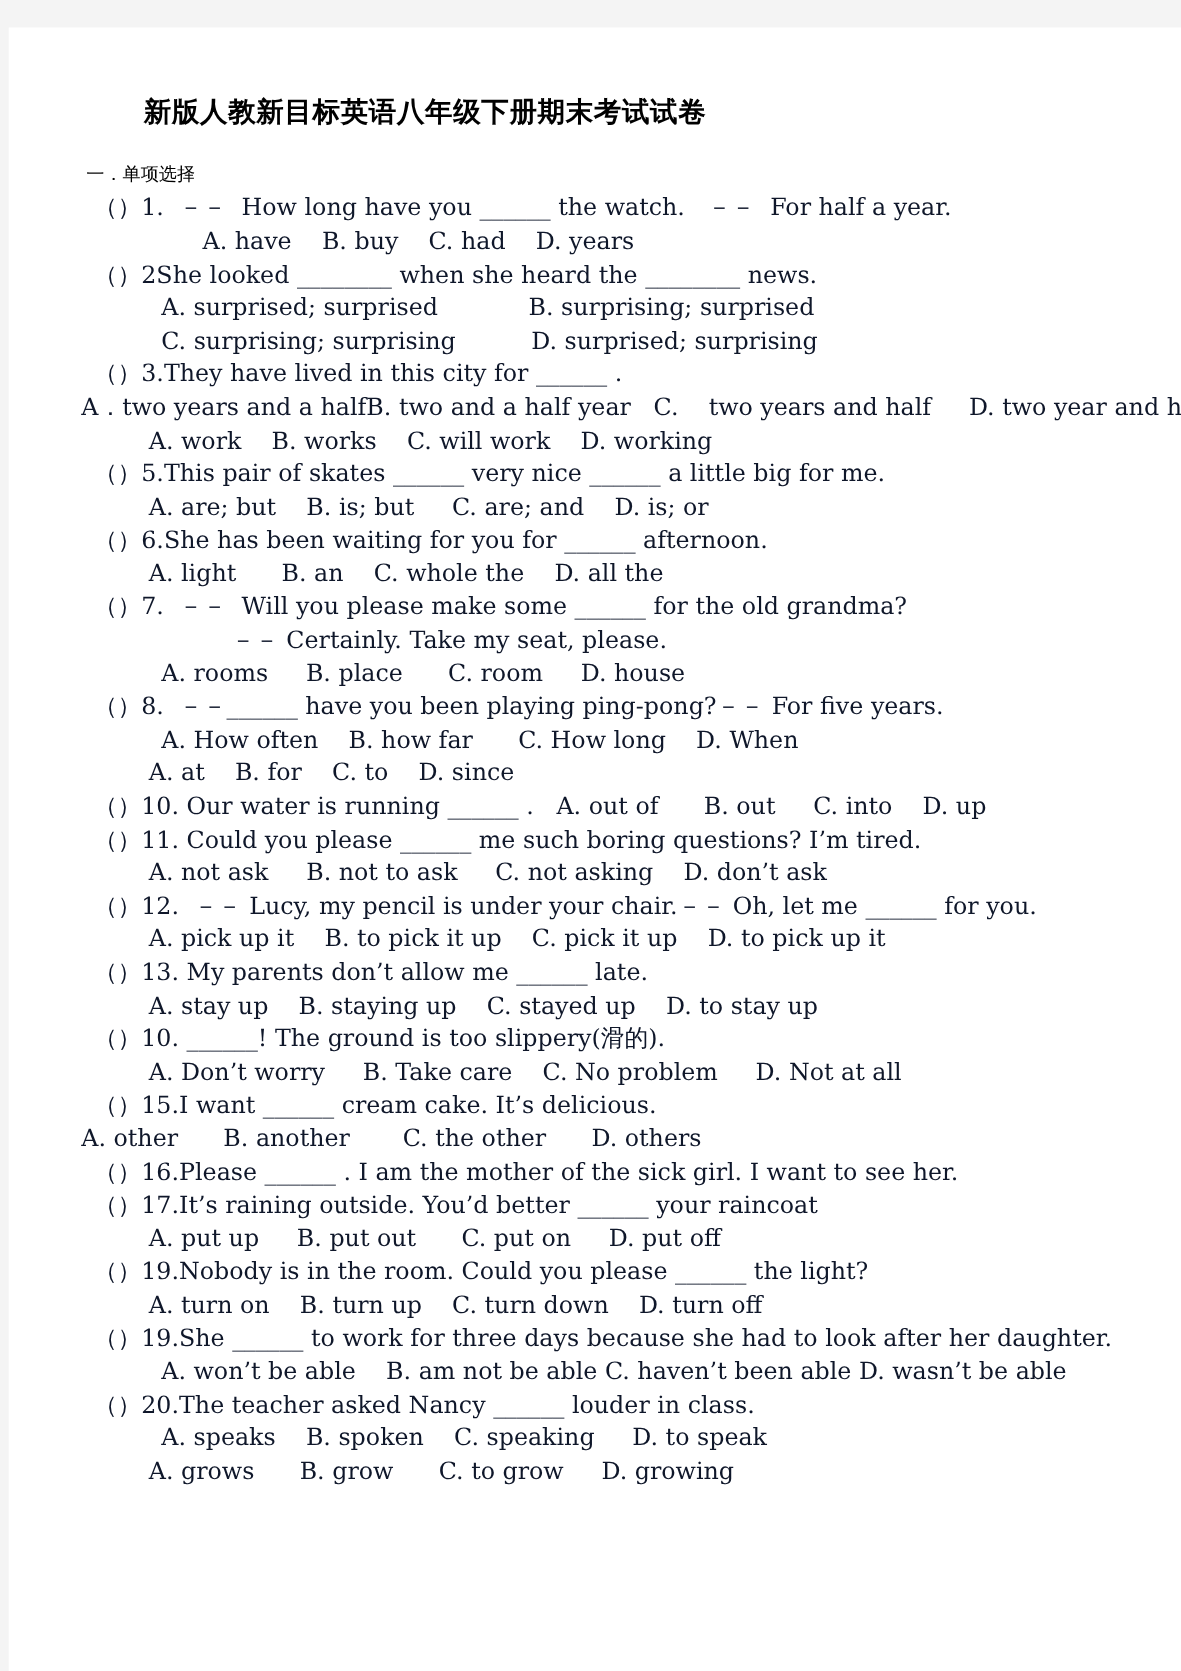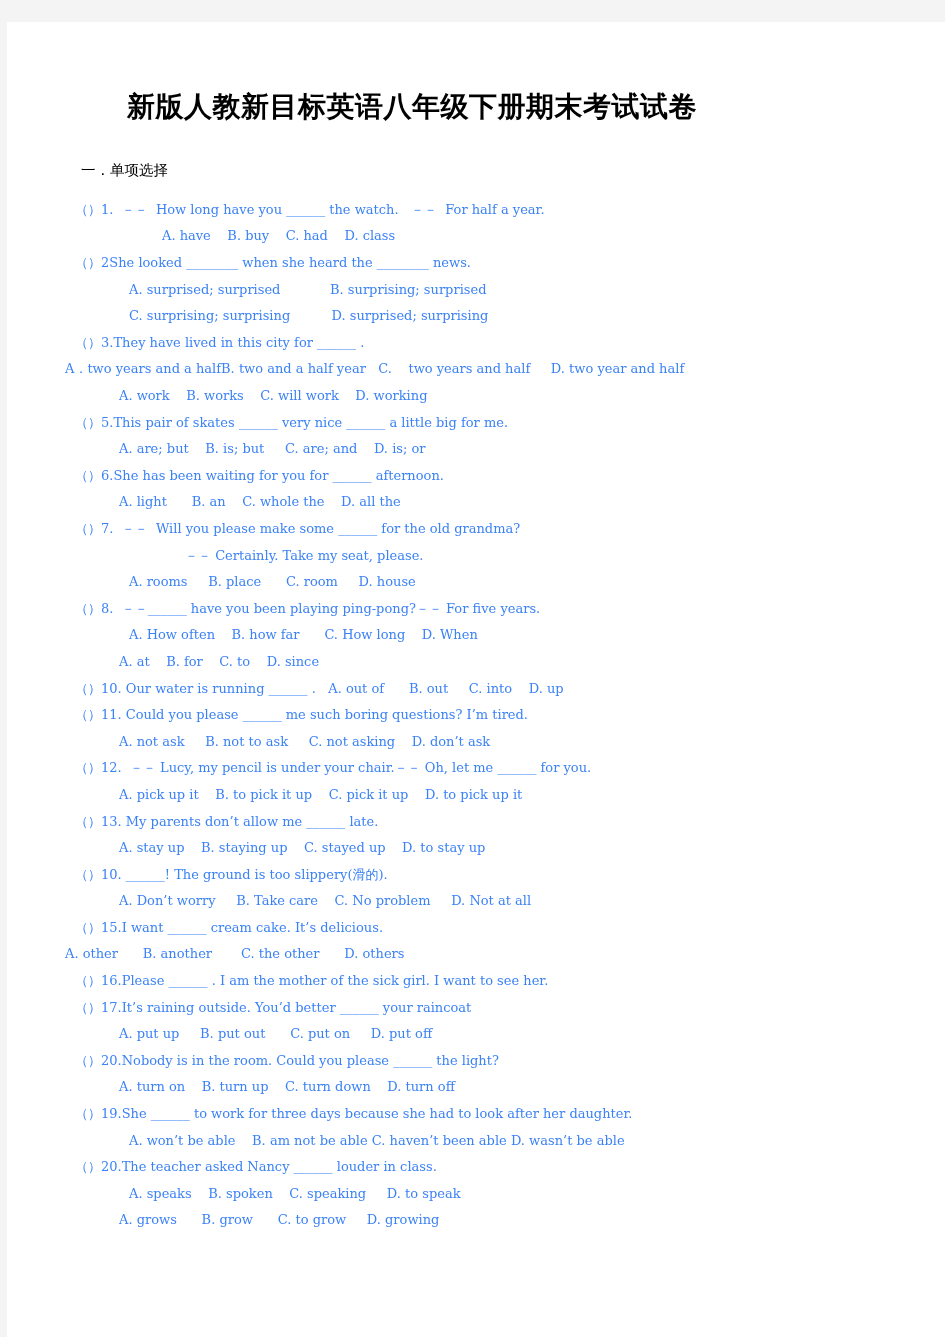--- a/index.html
+++ b/index.html
@@ -18,45 +18,45 @@
     top: 22px;
     width: 938px;
     min-height: 1315px;
     background: #ffffff;
     box-sizing: border-box;
     padding: 0;
   }
   .doc-title {
     font-family: "DejaVu Serif", "Liberation Serif", serif;
     font-weight: bold;
-    font-size: 28px;
+    font-size: 22px;
     letter-spacing: 0.5px;
     color: #000;
-    margin: 12px;
+    margin: 0;
     padding: 55px 0 0 108px;
     line-height: 1.25;
     white-space: nowrap;
   }
   .section-heading {
-    font-family: Liberation Mono, monospace;
+    font-family: Liberation Sans, sans-serif;
     font-size: 14.5px;
     color: #000;
-    margin: 16px;
+    margin: 4px;
     padding: 22px 0 0 58px;
     line-height: 1.3;
   }
   .qlist {
     margin: 0;
     padding: 0;
     list-style: none;
   }
   .line {
     font-family: "DejaVu Serif", "Liberation Serif", serif;
-    font-size: 13px;
-    color: #3b82f6;
+    font-size: 19px;
+    color: #0f172a;
     line-height: 26.6px;
     white-space: pre;
     margin: 0;
     padding: 0;
   }
   
   .ind-q     { padding-left: 68px; }
   .ind-opt   { padding-left: 122px; }
   .ind-opt2  { padding-left: 112px; }
   .ind-opt3  { padding-left: 155px; }
@@ -69,21 +69,21 @@
 <body>
 
 <div class="page">
 
   <h1 class="doc-title">新版人教新目标英语八年级下册期末考试试卷</h1>
 
   <div class="section-heading">一．单项选择</div>
 
   <div class="qlist" id="question-lines">
       <div class="line ind-q">（）1.  －－  How long have you ______ the watch.   －－  For half a year.</div>
-      <div class="line ind-opt3">A. have    B. buy    C. had    D. class</div>
+      <div class="line ind-opt3">A. have    B. buy    C. had    D. years</div>
       <div class="line ind-q">（）2She looked ________ when she heard the ________ news.</div>
       <div class="line ind-opt">A. surprised; surprised            B. surprising; surprised</div>
       <div class="line ind-opt">C. surprising; surprising          D. surprised; surprising</div>
       <div class="line ind-q">（）3.They have lived in this city for ______ .</div>
       <div class="line ind-flush">A．two years and a halfB. two and a half year   C.    two years and half     D. two year and half</div>
       <div class="line ind-opt2">A. work    B. works    C. will work    D. working</div>
       <div class="line ind-q">（）5.This pair of skates ______ very nice ______ a little big for me.</div>
       <div class="line ind-opt2">A. are; but    B. is; but     C. are; and    D. is; or</div>
       <div class="line ind-q">（）6.She has been waiting for you for ______ afternoon.</div>
       <div class="line ind-opt2">A. light      B. an    C. whole the    D. all the</div>
@@ -100,21 +100,21 @@
       <div class="line ind-opt2">A. pick up it    B. to pick it up    C. pick it up    D. to pick up it</div>
       <div class="line ind-q">（）13. My parents don’t allow me ______ late.</div>
       <div class="line ind-opt2">A. stay up    B. staying up    C. stayed up    D. to stay up</div>
       <div class="line ind-q">（）10. ______! The ground is too slippery(滑的).</div>
       <div class="line ind-opt2">A. Don’t worry     B. Take care    C. No problem     D. Not at all</div>
       <div class="line ind-q">（）15.I want ______ cream cake. It’s delicious.</div>
       <div class="line ind-flush">A. other      B. another       C. the other      D. others</div>
       <div class="line ind-q">（）16.Please ______ . I am the mother of the sick girl. I want to see her.</div>
       <div class="line ind-q">（）17.It’s raining outside. You’d better ______ your raincoat</div>
       <div class="line ind-opt2">A. put up     B. put out      C. put on     D. put off</div>
-      <div class="line ind-q">（）20.Nobody is in the room. Could you please ______ the light?</div>
+      <div class="line ind-q">（）19.Nobody is in the room. Could you please ______ the light?</div>
       <div class="line ind-opt2">A. turn on    B. turn up    C. turn down    D. turn off</div>
       <div class="line ind-q">（）19.She ______ to work for three days because she had to look after her daughter.</div>
       <div class="line ind-opt">A. won’t be able    B. am not be able C. haven’t been able D. wasn’t be able</div>
       <div class="line ind-q">（）20.The teacher asked Nancy ______ louder in class.</div>
       <div class="line ind-opt">A. speaks    B. spoken    C. speaking     D. to speak</div>
       <div class="line ind-opt2">A. grows      B. grow      C. to grow     D. growing</div>
     </div>
 
 </div>
 

